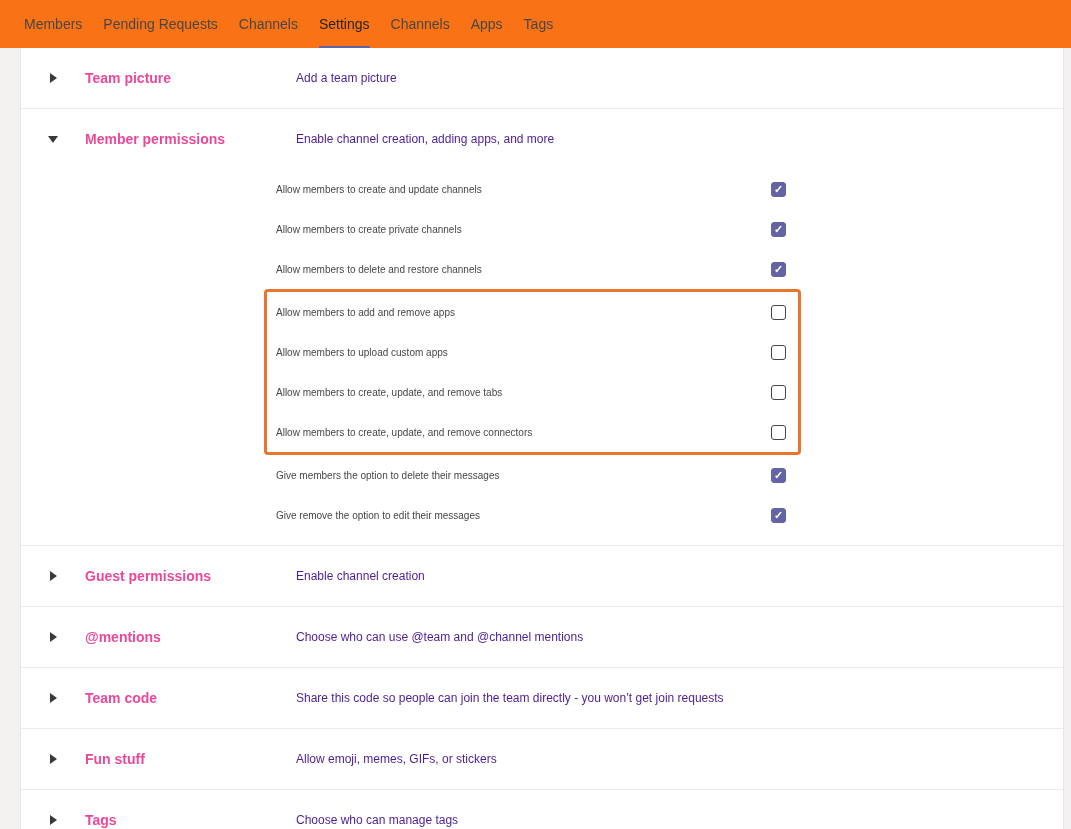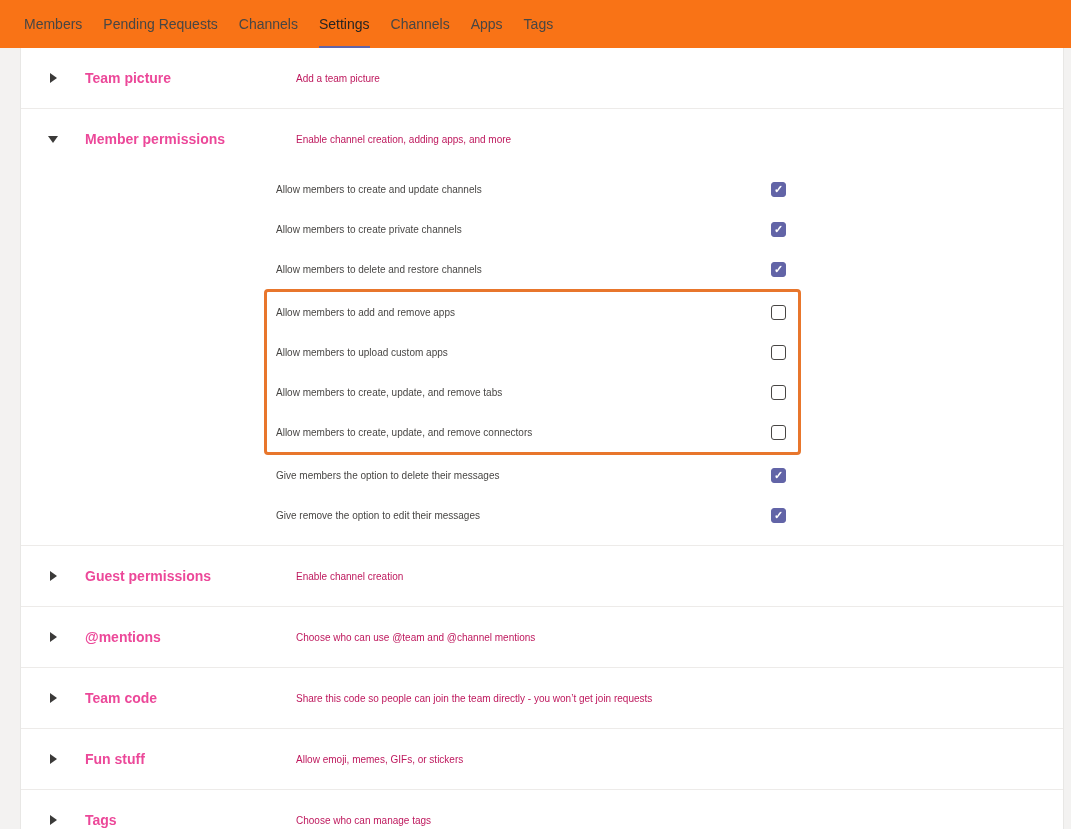--- a/index.html
+++ b/index.html
@@ -71,22 +71,22 @@
     border-color:#3b3a39 transparent transparent transparent;
   }
   .sec-title{
     width:211px;
     font-size:14px;
     font-weight:700;
     color:#ec4899;
     flex:none;
   }
   .sec-desc{
-    font-size:10px;
-    color:#be185d;
+    font-size:12px;
+    color:#4c1d95;
   }
   
   .options{
     width:510px;
     margin-left:255px;
     padding-bottom:10px;
   }
   .opt-row{
     height:40px;
     display:flex;

